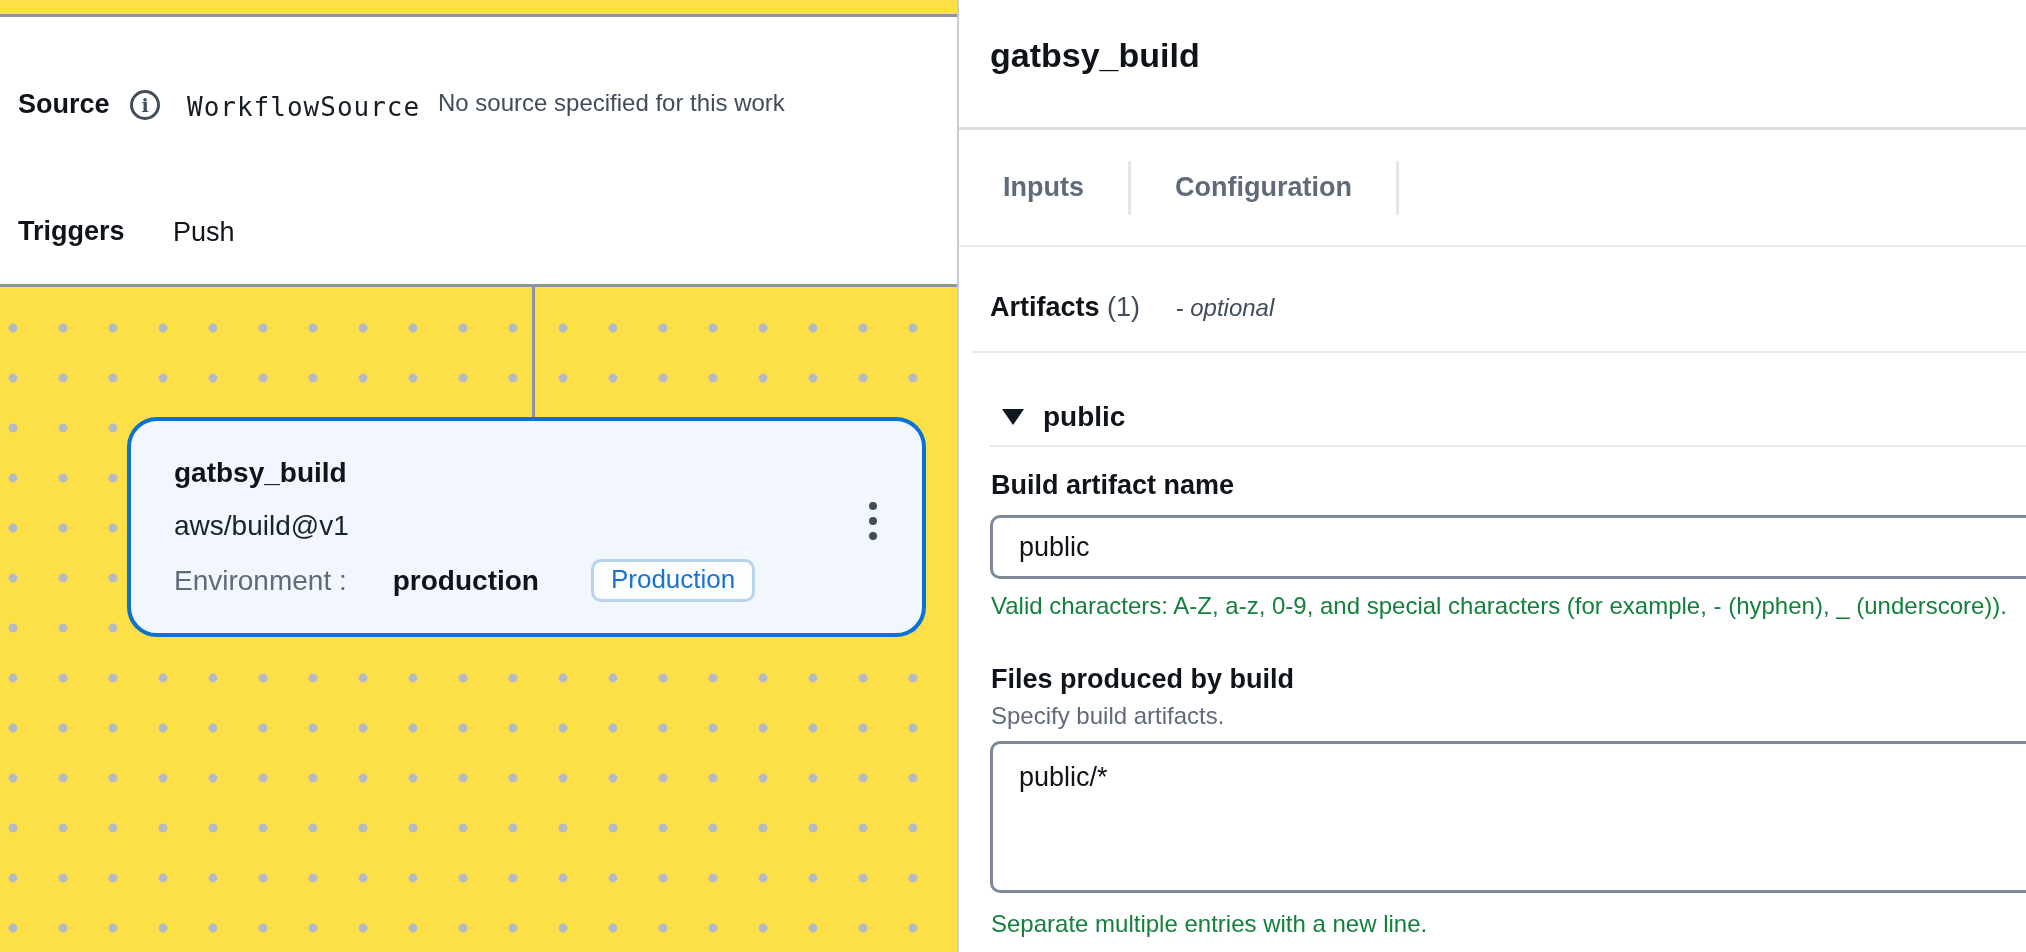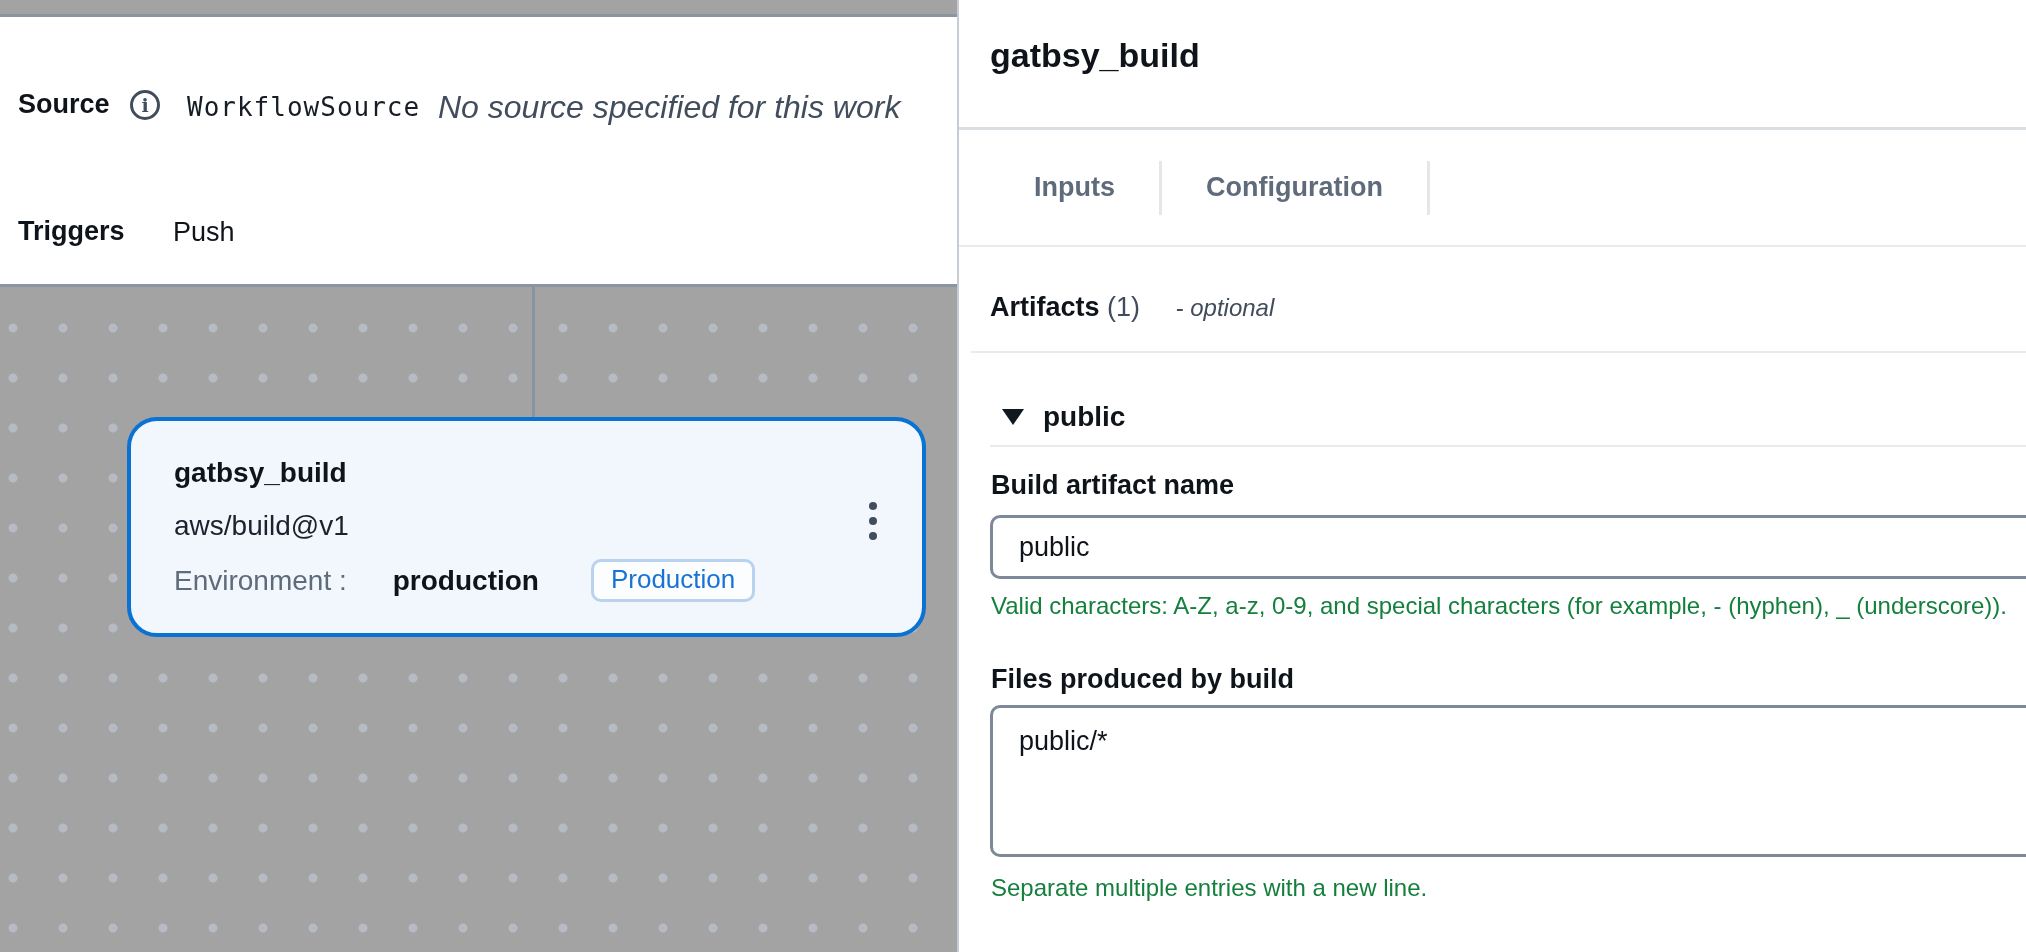--- a/index.html
+++ b/index.html
@@ -1,37 +1,37 @@
 <!DOCTYPE html>
 <html><head>
 <meta charset="utf-8">
 <style>
   * { margin:0; padding:0; box-sizing:border-box; }
   html,body { width:2026px; height:952px; overflow:hidden; background:#fff;
               font-family:"Liberation Sans", sans-serif; }
 
   
   .workflow-area { position:absolute; left:0; top:0; width:957px; height:952px;
-                   overflow:hidden; background:#a3a3a3; }
+                   overflow:hidden; background:#fde047; }
   .rule { position:absolute; left:0; width:957px; height:3px; background:#8b95a2; }
   .rule-top { top:14px; }
   .rule-bottom { top:284px; }
 
   .meta { position:absolute; left:0; top:17px; width:957px; height:267px; background:#fff; }
   .meta-label { position:absolute; font-size:27px; font-weight:700; color:#0f141a; white-space:nowrap; }
   .source-label { left:18px; top:72px; }
   .info-icon { position:absolute; left:130px; top:73px; width:30px; height:30px;
                border:3px solid #414d5c; border-radius:50%; display:flex;
                align-items:center; justify-content:center; cursor:pointer; }
   .info-icon i { font-style:normal; font-family:"DejaVu Serif", serif; font-weight:700;
                  font-size:19px; line-height:1; color:#414d5c; }
   .source-name { position:absolute; left:187px; top:75px; font-family:"DejaVu Sans Mono", monospace;
                  font-size:26px; letter-spacing:1px; color:#161d26; white-space:nowrap;text-align:center; }
-  .source-value { position:absolute; left:438px; top:72px; font-size:32px; color:#414d5c;
-                  white-space:nowrap;font-style:italic; }
+  .source-value { position:absolute; left:438px; top:72px; font-size:24px; color:#414d5c;
+                  white-space:nowrap; }
   .source-value .line2 { margin-top:33px; }
   .triggers-label { left:18px; top:199px; }
   .triggers-value { position:absolute; left:173px; top:200px; font-size:27px; color:#0f141a;text-align:right; }
 
   .canvas { position:absolute; left:0; top:287px; width:957px; height:665px;
             background-image:radial-gradient(circle at 13px 41px, #b5bac3 4px, rgba(0,0,0,0) 5px);
             background-size:50px 50px; }
   .connector { position:absolute; left:532px; top:0; width:3px; height:131px; background:#8a93a0; }
 
   .node-card { position:absolute; left:127px; top:130px; width:799px; height:220px;
@@ -49,21 +49,21 @@
                justify-content:center; gap:7px; cursor:pointer; }
   .node-menu .dot { width:8px; height:8px; border-radius:50%; background:#414d5c; }
 
   
   .panel { position:absolute; left:957px; top:0; width:1069px; height:952px; background:#fff;
            border-left:2px solid #c6ccd4; }
   .panel-title { position:absolute; left:31px; top:36px; font-size:34px; font-weight:700; color:#0f141a; }
   .title-divider { position:absolute; left:0; top:127px; width:100%; height:3px; background:#d9dee3; }
 
   .tabs { position:absolute; left:0; top:130px; width:100%; height:117px; display:flex;
-          align-items:center; padding-left:31px; border-bottom:2px solid #e9ebed; }
+          align-items:center; border-bottom:2px solid #e9ebed; }
   .tab { position:relative; height:100%; display:flex; align-items:center; padding:0 44px;
          font-size:27px; font-weight:700; color:#5f6b7a; cursor:pointer; white-space:nowrap; }
   .tab-sep { width:3px; height:54px; background:#e4e7ea; }
   .tab.active { color:#0972d3; }
   .tab.active::after { content:""; position:absolute; left:0; right:0; bottom:-2px; height:10px;
                        border-radius:5px; background:#0972d3; }
 
   .panel-body { position:absolute; left:0; top:247px; width:100%; }
   .artifacts-header { margin:45px 0 0 31px; font-size:27px; color:#0f141a; white-space:nowrap; }
   .artifacts-title { font-weight:700; }
@@ -157,16 +157,17 @@
       <span class="caret"></span>
       <span class="expand-title">public</span>
     </div>
     <div class="divider divider-b"></div>
 
     <div class="field-label">Build artifact name</div>
     <input class="text-input" type="text" value="public" style="">
     <div class="field-constraint c1">Valid characters: A-Z, a-z, 0-9, and special characters (for example, - (hyphen), _ (underscore)).</div>
 
     <div class="field-label mt-files">Files produced by build</div>
+    <div class="field-desc">Specify build artifacts.</div>
     <textarea class="text-area" style="">public/*</textarea>
     <div class="field-constraint c2">Separate multiple entries with a new line.</div>
   </div>
 </aside>
 
 </body></html>

